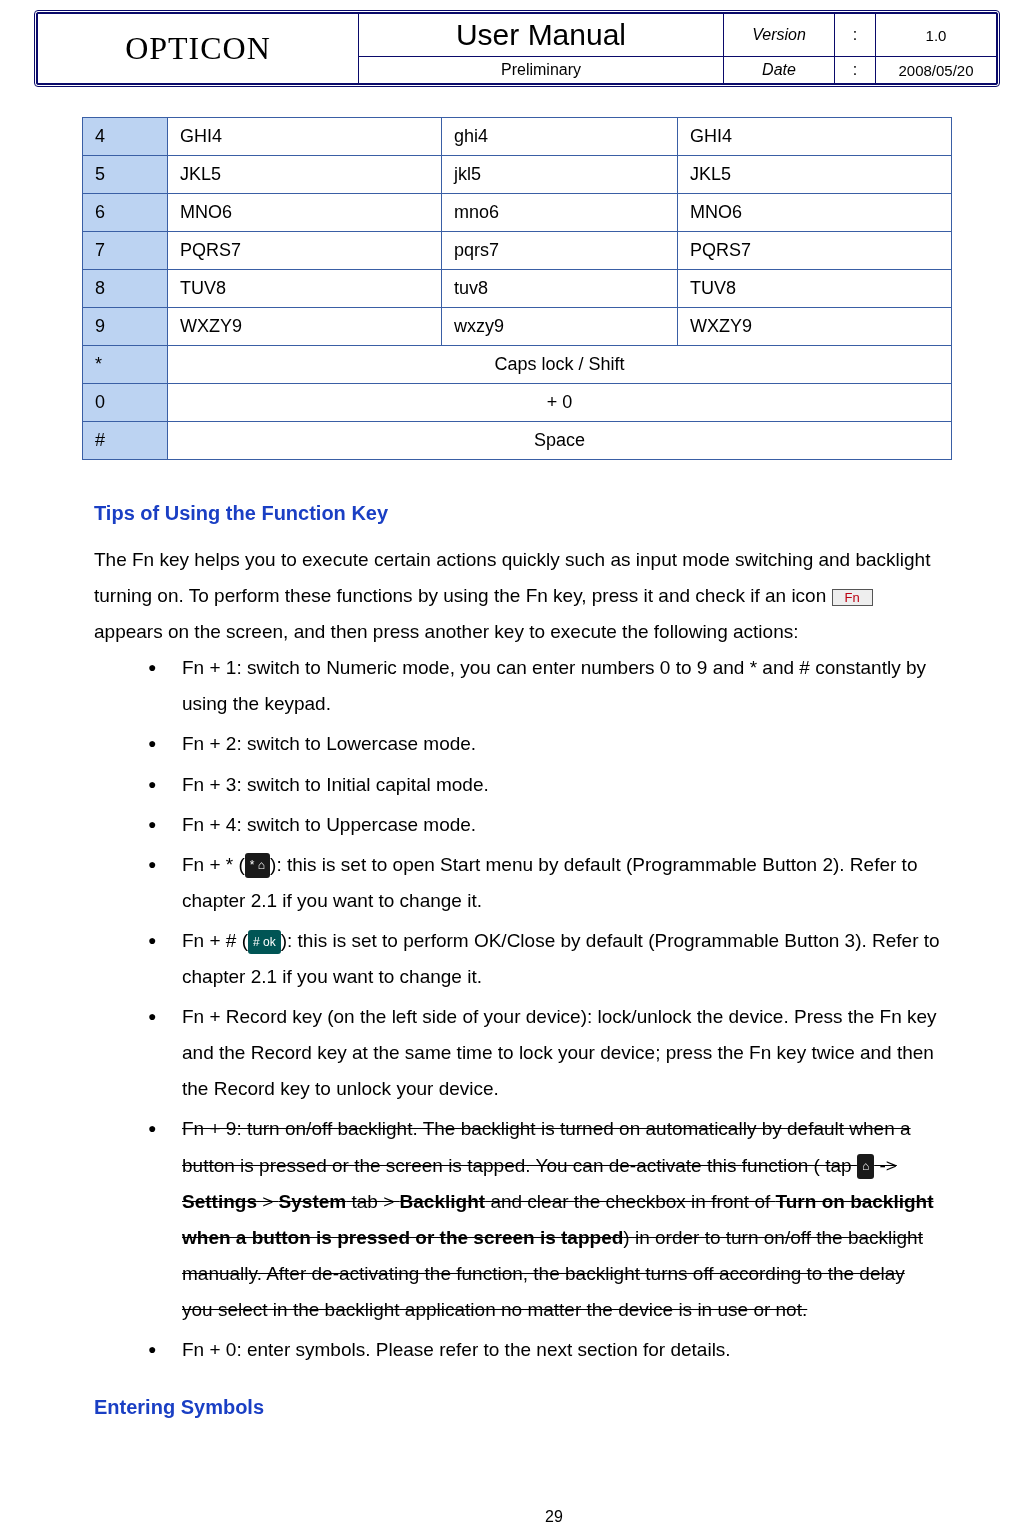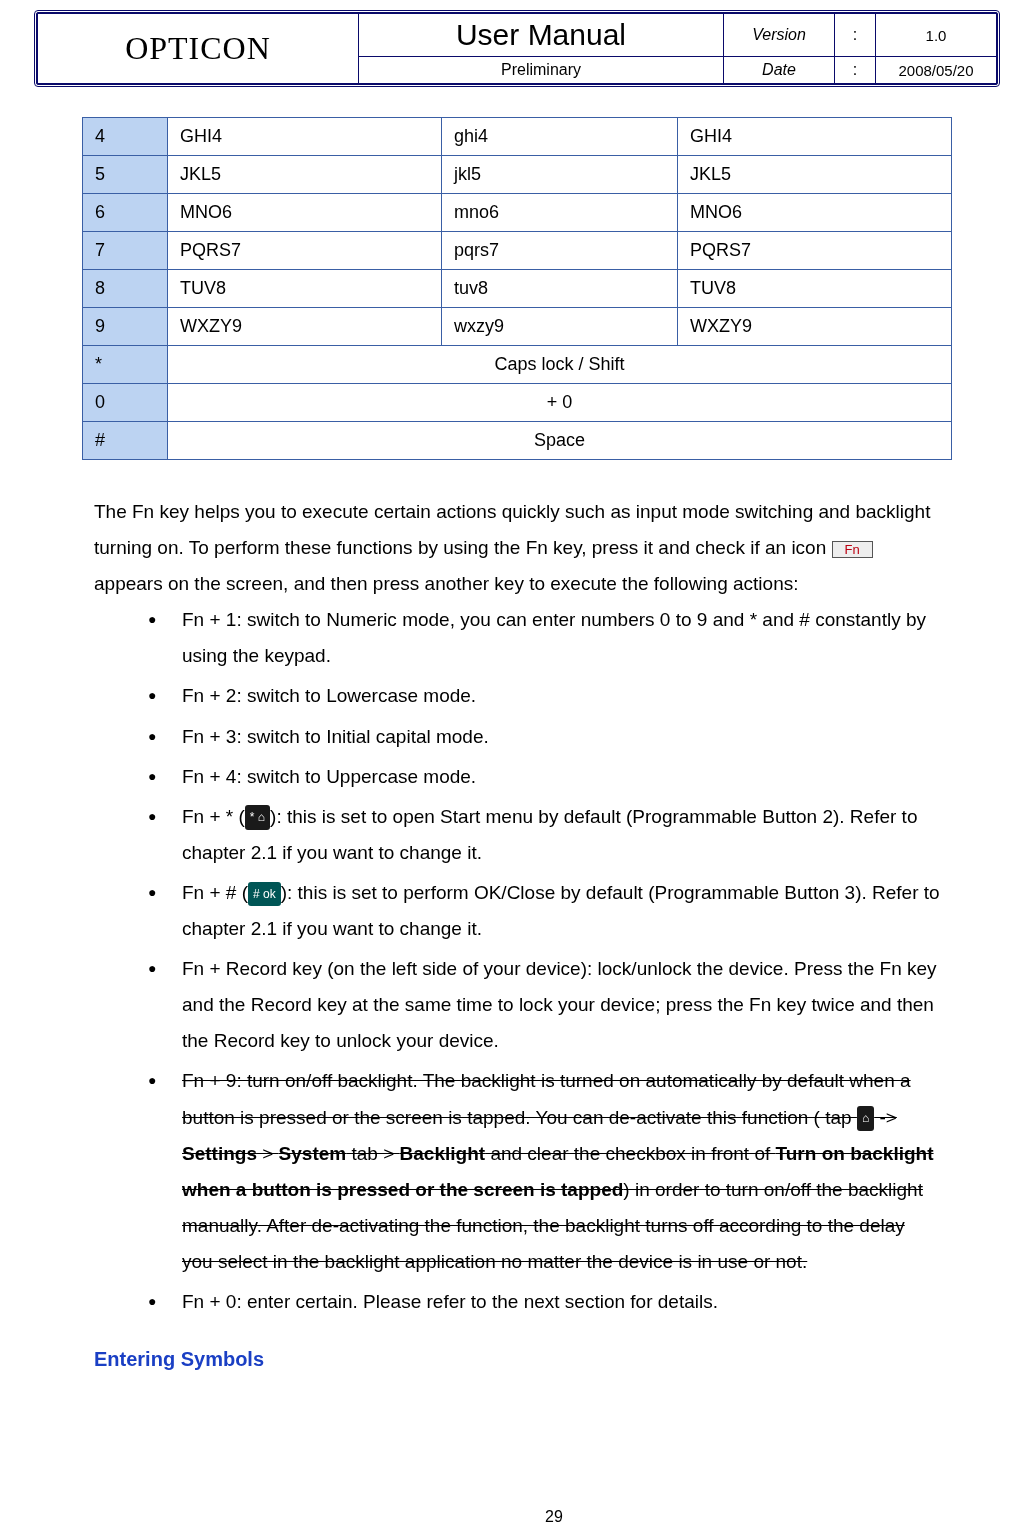--- a/index.html
+++ b/index.html
@@ -213,41 +213,42 @@
           <td colspan="3" class="merged">+ 0</td>
         </tr>
         <tr>
           <td class="key-head">#</td>
           <td colspan="3" class="merged">Space</td>
         </tr>
       </tbody>
   </table>
 
   <div class="section">
+    <div class="sect-title">Tips of Using the Function Key</div>
     <div>
       <span>The Fn key helps you to execute certain actions quickly such as input mode switching and backlight turning on. To perform these functions by using the Fn key, press it and check if an icon </span>
       <span class="fn-icon">Fn</span>
       <span> appears on the screen, and then press another key to execute the following actions:</span>
     </div>
     <ul class="bullets">
       <li>Fn + 1: switch to Numeric mode, you can enter numbers 0 to 9 and * and # constantly by using the keypad.</li>
       <li>Fn + 2: switch to Lowercase mode.</li>
       <li>Fn + 3: switch to Initial capital mode.</li>
       <li>Fn + 4: switch to Uppercase mode.</li>
       <li>
         <span>Fn + * (</span><span class="btn-icon">* ⌂</span><span>): this is set to open Start menu by default (Programmable Button 2). Refer to chapter 2.1 if you want to change it.</span>
       </li>
       <li>
         <span>Fn + # (</span><span class="btn-icon green"># ok</span><span>): this is set to perform OK/Close by default (Programmable Button 3). Refer to chapter 2.1 if you want to change it.</span>
       </li>
       <li>Fn + Record key (on the left side of your device): lock/unlock the device. Press the Fn key and the Record key at the same time to lock your device; press the Fn key twice and then the Record key to unlock your device.</li>
       <li class="strike">
         <span>Fn + 9: turn on/off backlight. The backlight is turned on automatically by default when a button is pressed or the screen is tapped. You can de-activate this function ( tap </span><span class="btn-icon">⌂</span><span> -&gt; </span><b>Settings</b><span> &gt; </span><b>System</b><span> tab &gt; </span><b>Backlight</b><span> and clear the checkbox in front of </span><b>Turn on backlight when a button is pressed or the screen is tapped</b><span>) in order to turn on/off the backlight manually. After de-activating the function, the backlight turns off according to the delay you select in the backlight application no matter the device is in use or not.</span>
       </li>
-      <li>Fn + 0: enter certain. Please refer to the next section for details.</li>
+      <li>Fn + 0: enter symbols. Please refer to the next section for details.</li>
     </ul>
   </div>
 
   <div class="section" style="margin-top:20px">
     <div class="sect-title">Entering Symbols</div>
   </div>
 
   <div class="page-num">29</div>
 </div>
 

